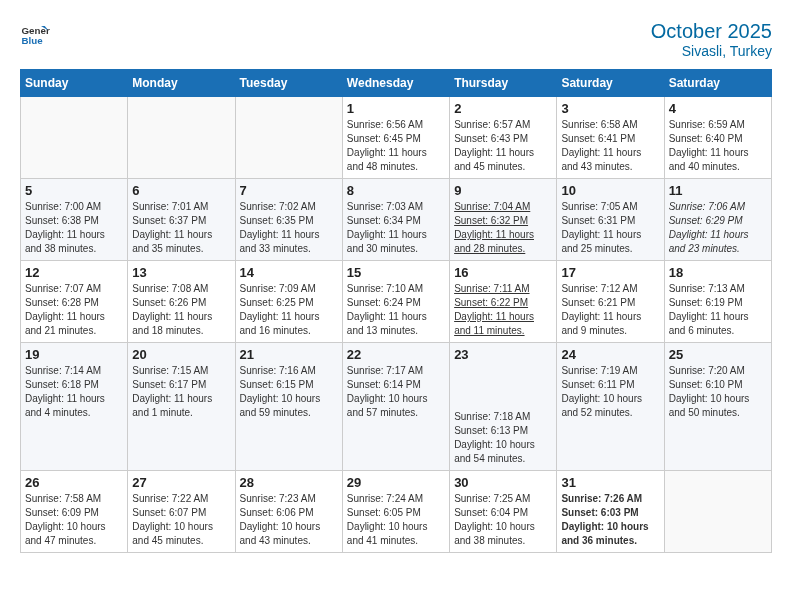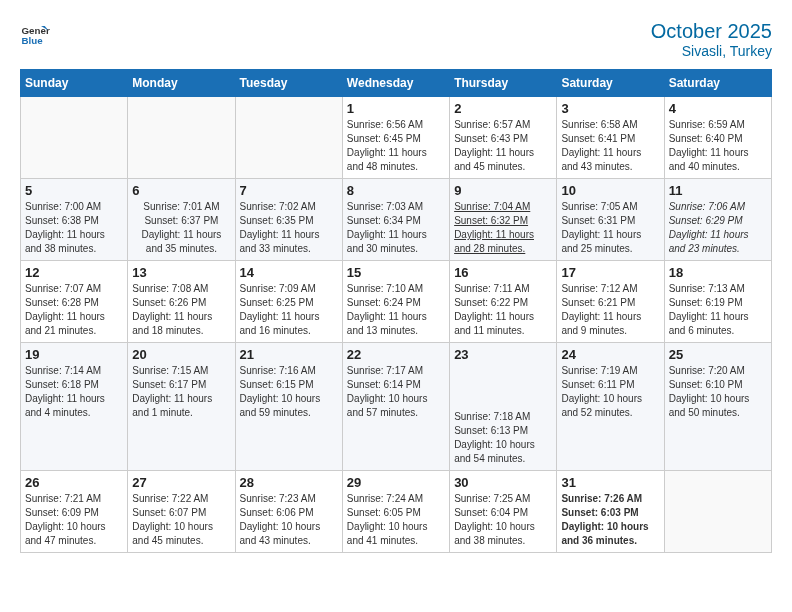--- a/index.html
+++ b/index.html
@@ -144,21 +144,21 @@
       <tr>
         <td>
           <div class="day-number">5</div>
           <div class="day-info" style="white-space: pre-line;">Sunrise: 7:00 AM
 Sunset: 6:38 PM
 Daylight: 11 hours
 and 38 minutes.</div>
         </td>
         <td>
           <div class="day-number">6</div>
-          <div class="day-info" style="white-space: pre-line; text-align: center;">Sunrise: 7:01 AM
+          <div class="day-info" style="white-space: pre-line;">Sunrise: 7:01 AM
 Sunset: 6:37 PM
 Daylight: 11 hours
 and 35 minutes.</div>
         </td>
         <td>
           <div class="day-number">7</div>
           <div class="day-info" style="white-space: pre-line;">Sunrise: 7:02 AM
 Sunset: 6:35 PM
 Daylight: 11 hours
 and 33 minutes.</div>
@@ -216,21 +216,21 @@
         </td>
         <td>
           <div class="day-number">15</div>
           <div class="day-info" style="white-space: pre-line;">Sunrise: 7:10 AM
 Sunset: 6:24 PM
 Daylight: 11 hours
 and 13 minutes.</div>
         </td>
         <td>
           <div class="day-number">16</div>
-          <div class="day-info" style="white-space: pre-line;">Sunrise: 7:11 AM
+          <div class="day-info" style="white-space: pre-line; text-decoration: underline;">Sunrise: 7:11 AM
 Sunset: 6:22 PM
 Daylight: 11 hours
 and 11 minutes.</div>
         </td>
         <td>
           <div class="day-number">17</div>
           <div class="day-info" style="white-space: pre-line;">Sunrise: 7:12 AM
 Sunset: 6:21 PM
 Daylight: 11 hours
 and 9 minutes.</div>
@@ -290,21 +290,21 @@
           <div class="day-number">25</div>
           <div class="day-info" style="white-space: pre-line;">Sunrise: 7:20 AM
 Sunset: 6:10 PM
 Daylight: 10 hours
 and 50 minutes.</div>
         </td>
       </tr>
       <tr>
         <td>
           <div class="day-number">26</div>
-          <div class="day-info" style="white-space: pre-line;">Sunrise: 7:21 AM
+          <div class="day-info" style="white-space: pre-line;">Sunrise: 7:58 AM
 Sunset: 6:09 PM
 Daylight: 10 hours
 and 47 minutes.</div>
         </td>
         <td>
           <div class="day-number">27</div>
           <div class="day-info" style="white-space: pre-line;">Sunrise: 7:22 AM
 Sunset: 6:07 PM
 Daylight: 10 hours
 and 45 minutes.</div>

